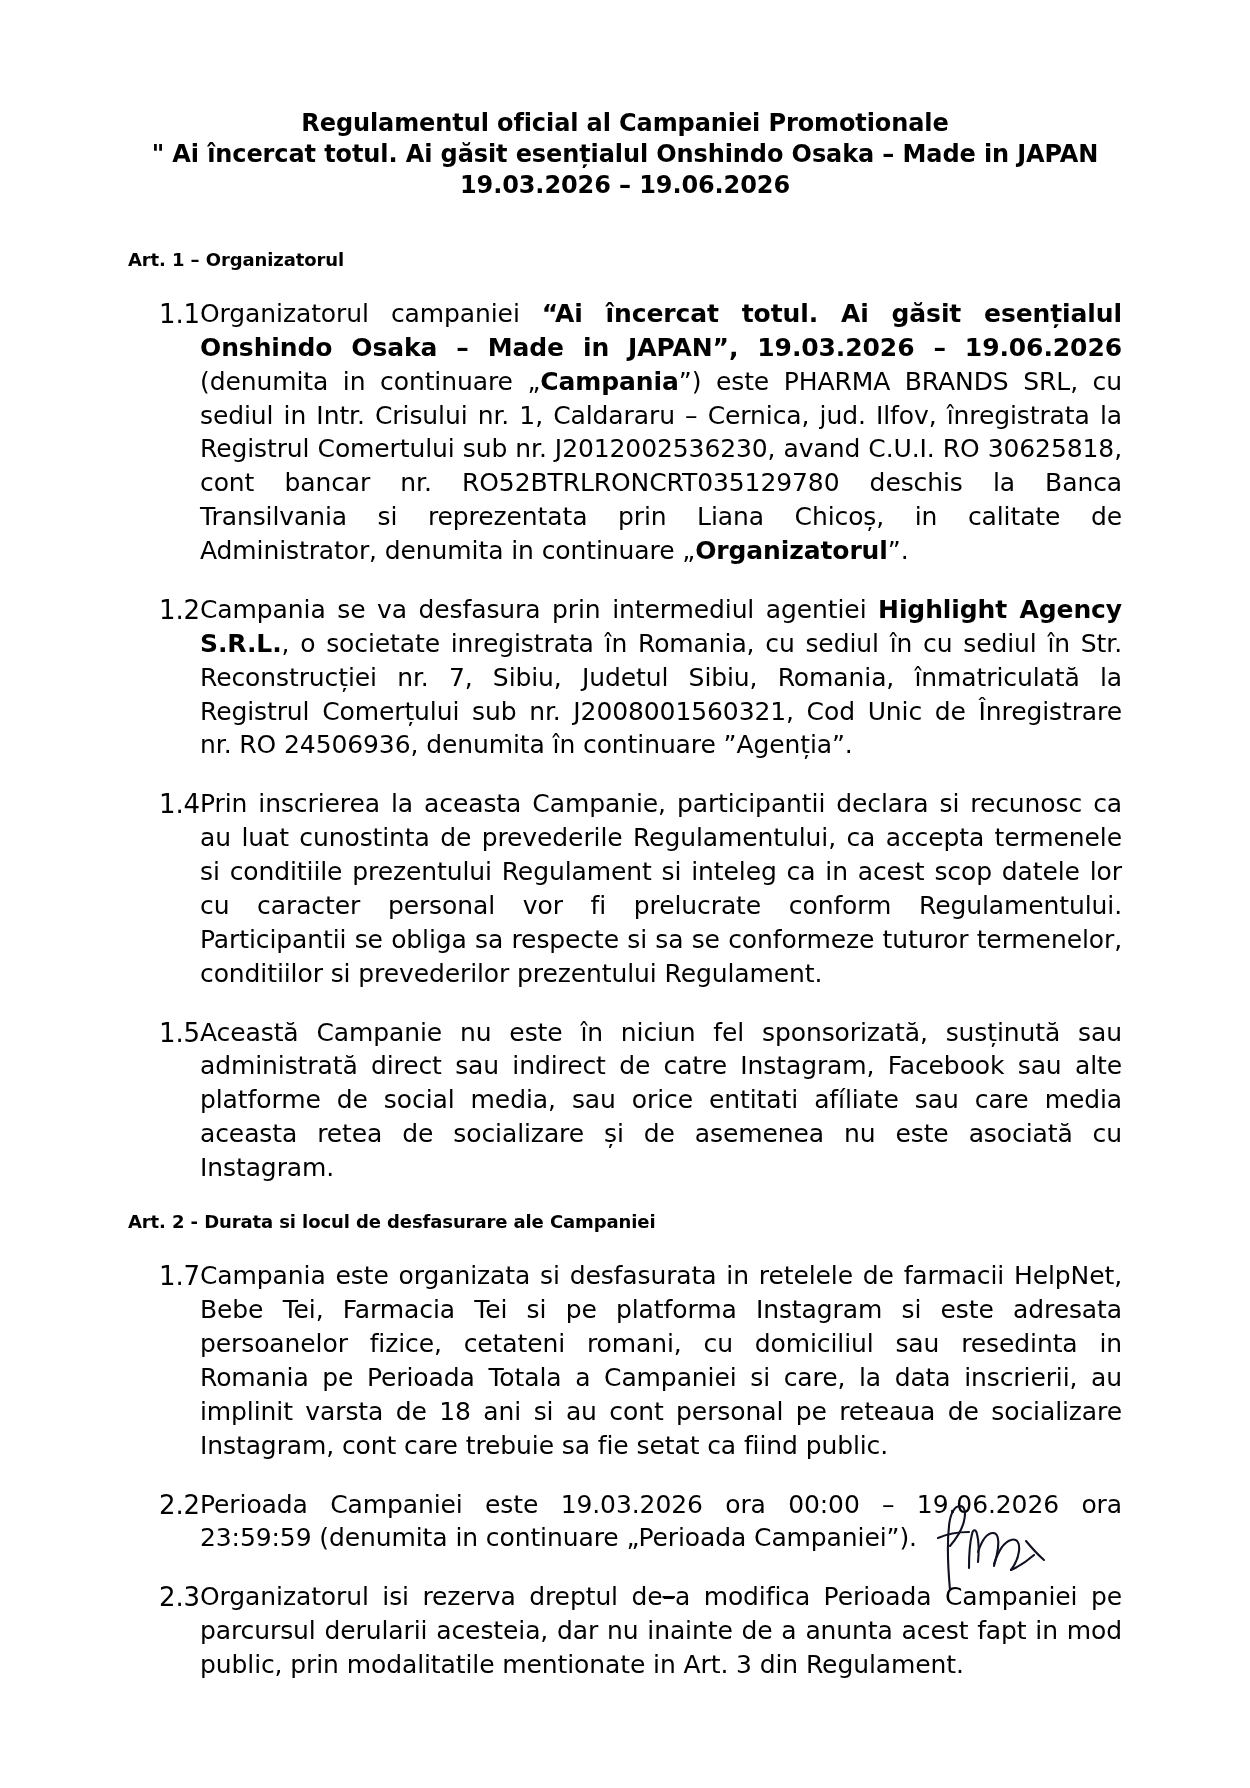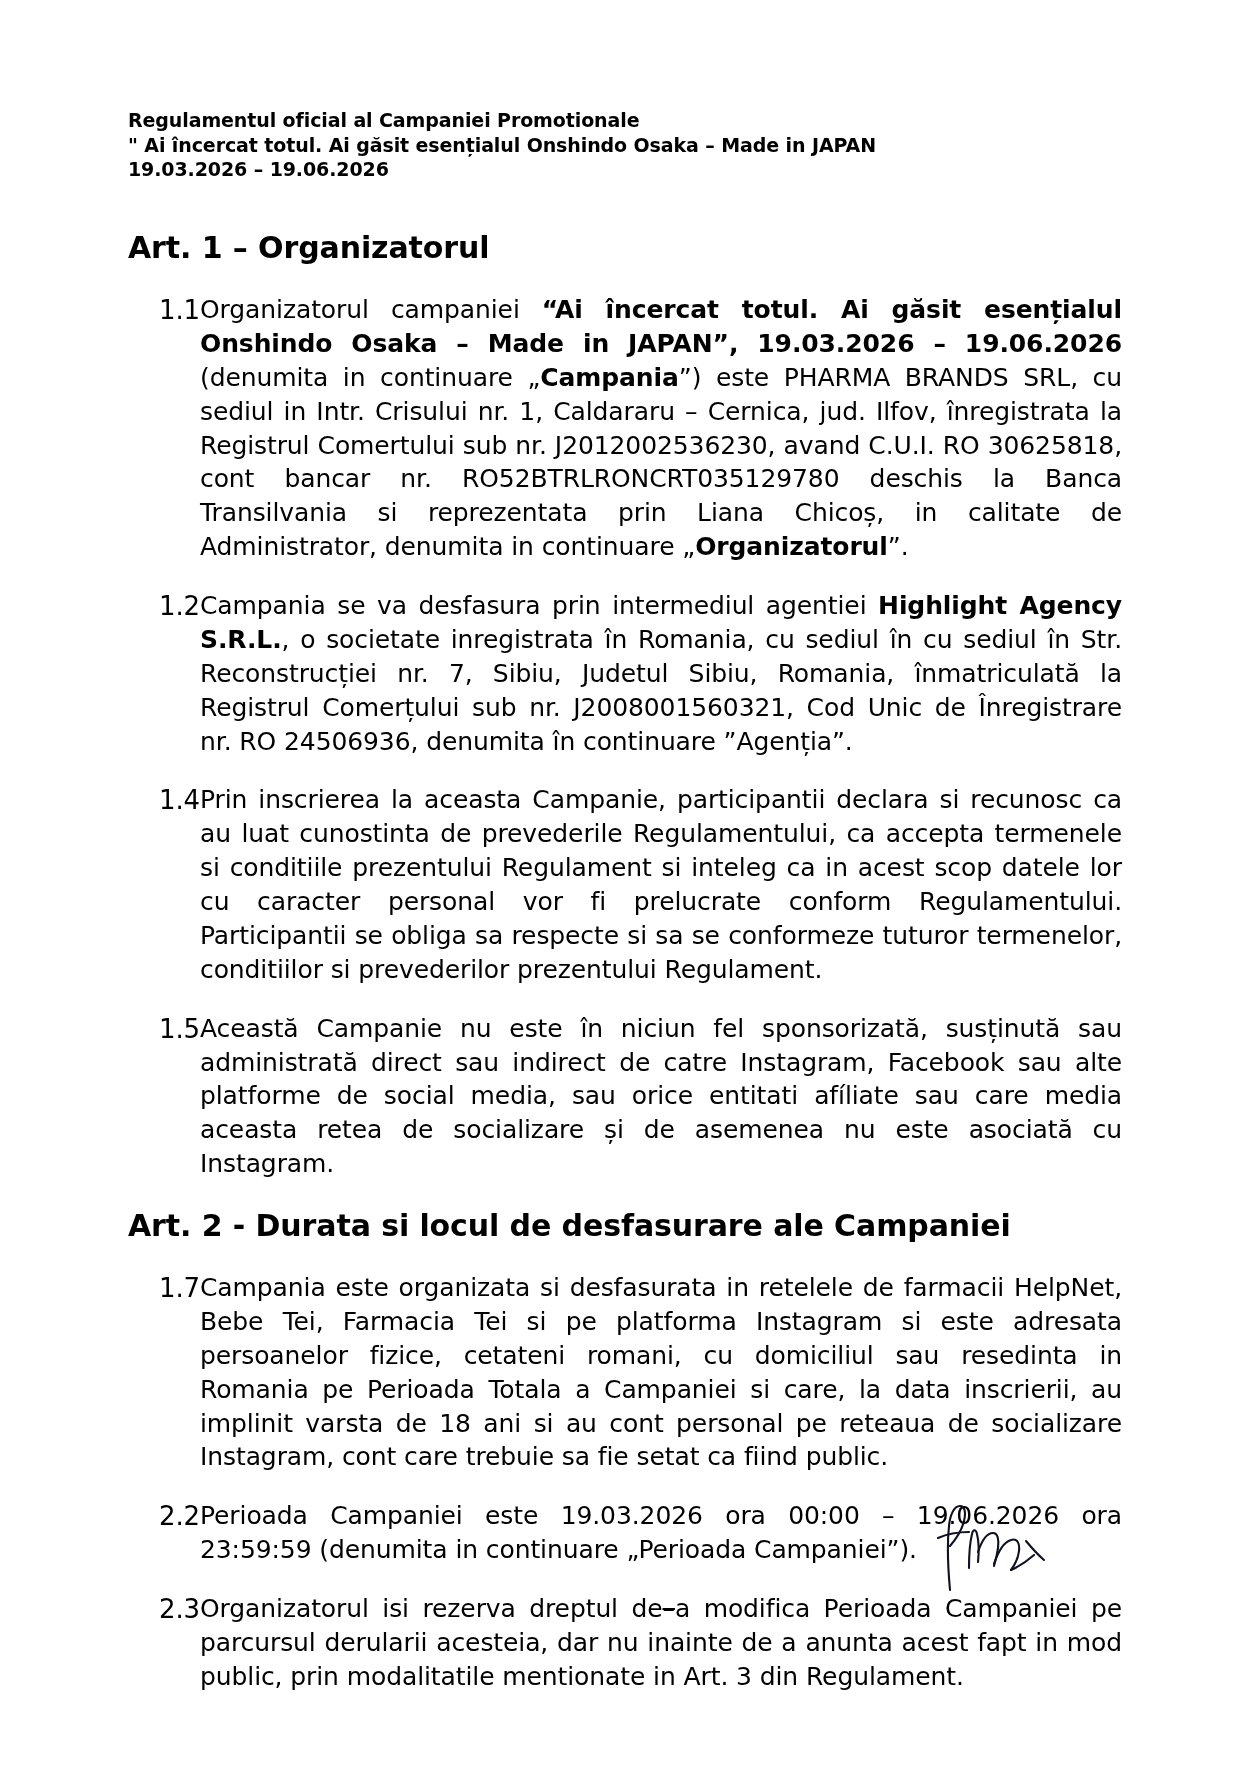--- a/index.html
+++ b/index.html
@@ -14,33 +14,34 @@
   .page {
     position: relative;
     width: 1250px;
     height: 1788px;
     background: #ffffff;
     box-sizing: border-box;
     padding: 108px 128px 40px 128px;
     overflow: hidden;
   }
   .doc-title {
+    text-align: center;
     font-weight: bold;
-    font-size: 19px;
+    font-size: 24px;
     line-height: 1.30;
     letter-spacing: -0.1px;
     margin: 0 0 46px 0;
   }
   .doc-title .tline {
     display: block;
     white-space: nowrap;
   }
   h2.art-heading {
     font-weight: bold;
-    font-size: 30px;
+    font-size: 18px;
     line-height: 1.3;
     margin: 0 0 26px 0;
     padding: 0;
     letter-spacing: -0.1px;
   }
   .clause {
     display: flex;
     align-items: flex-start;
     margin: 0 0 25px 0;
   }

